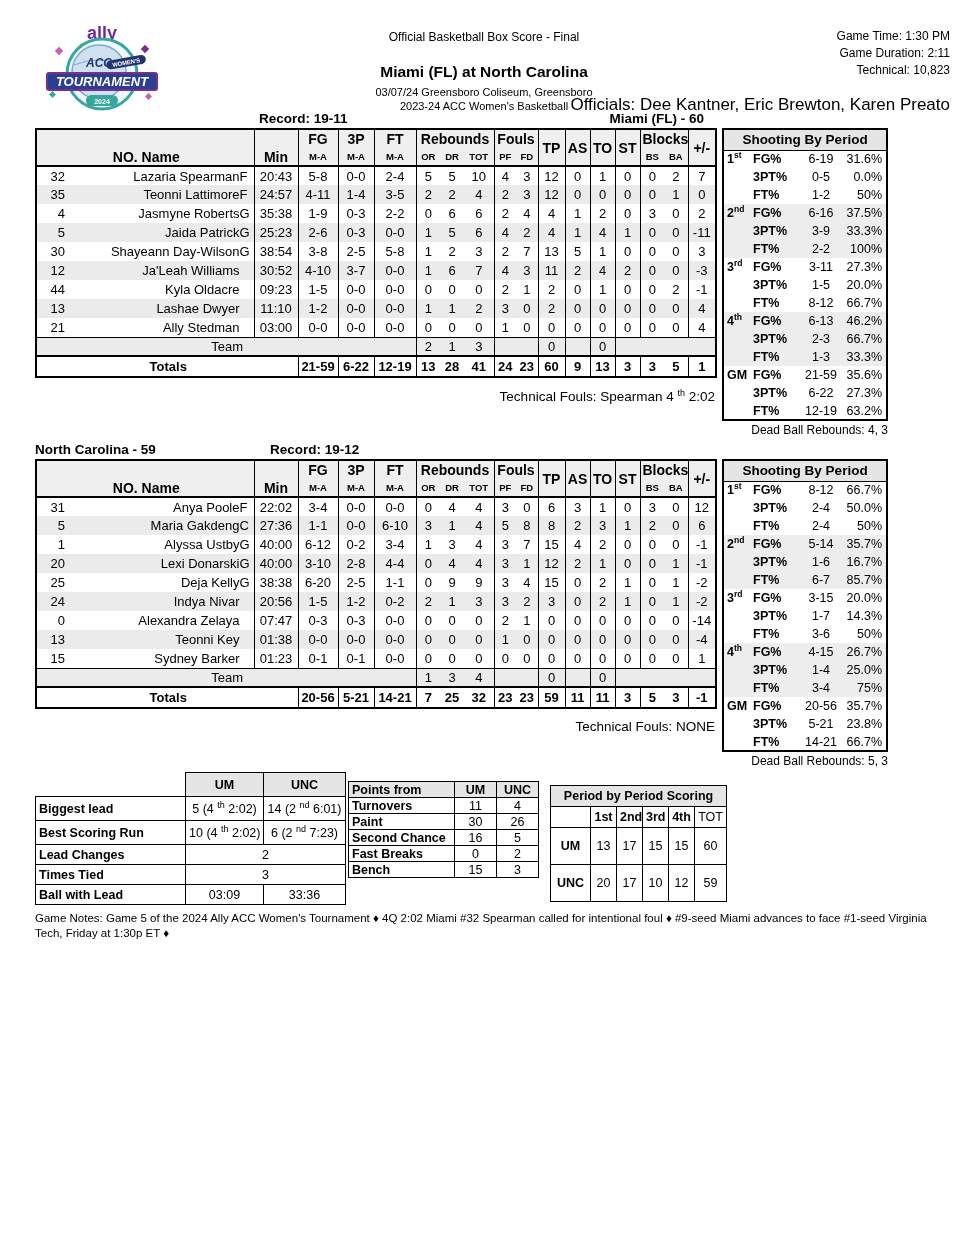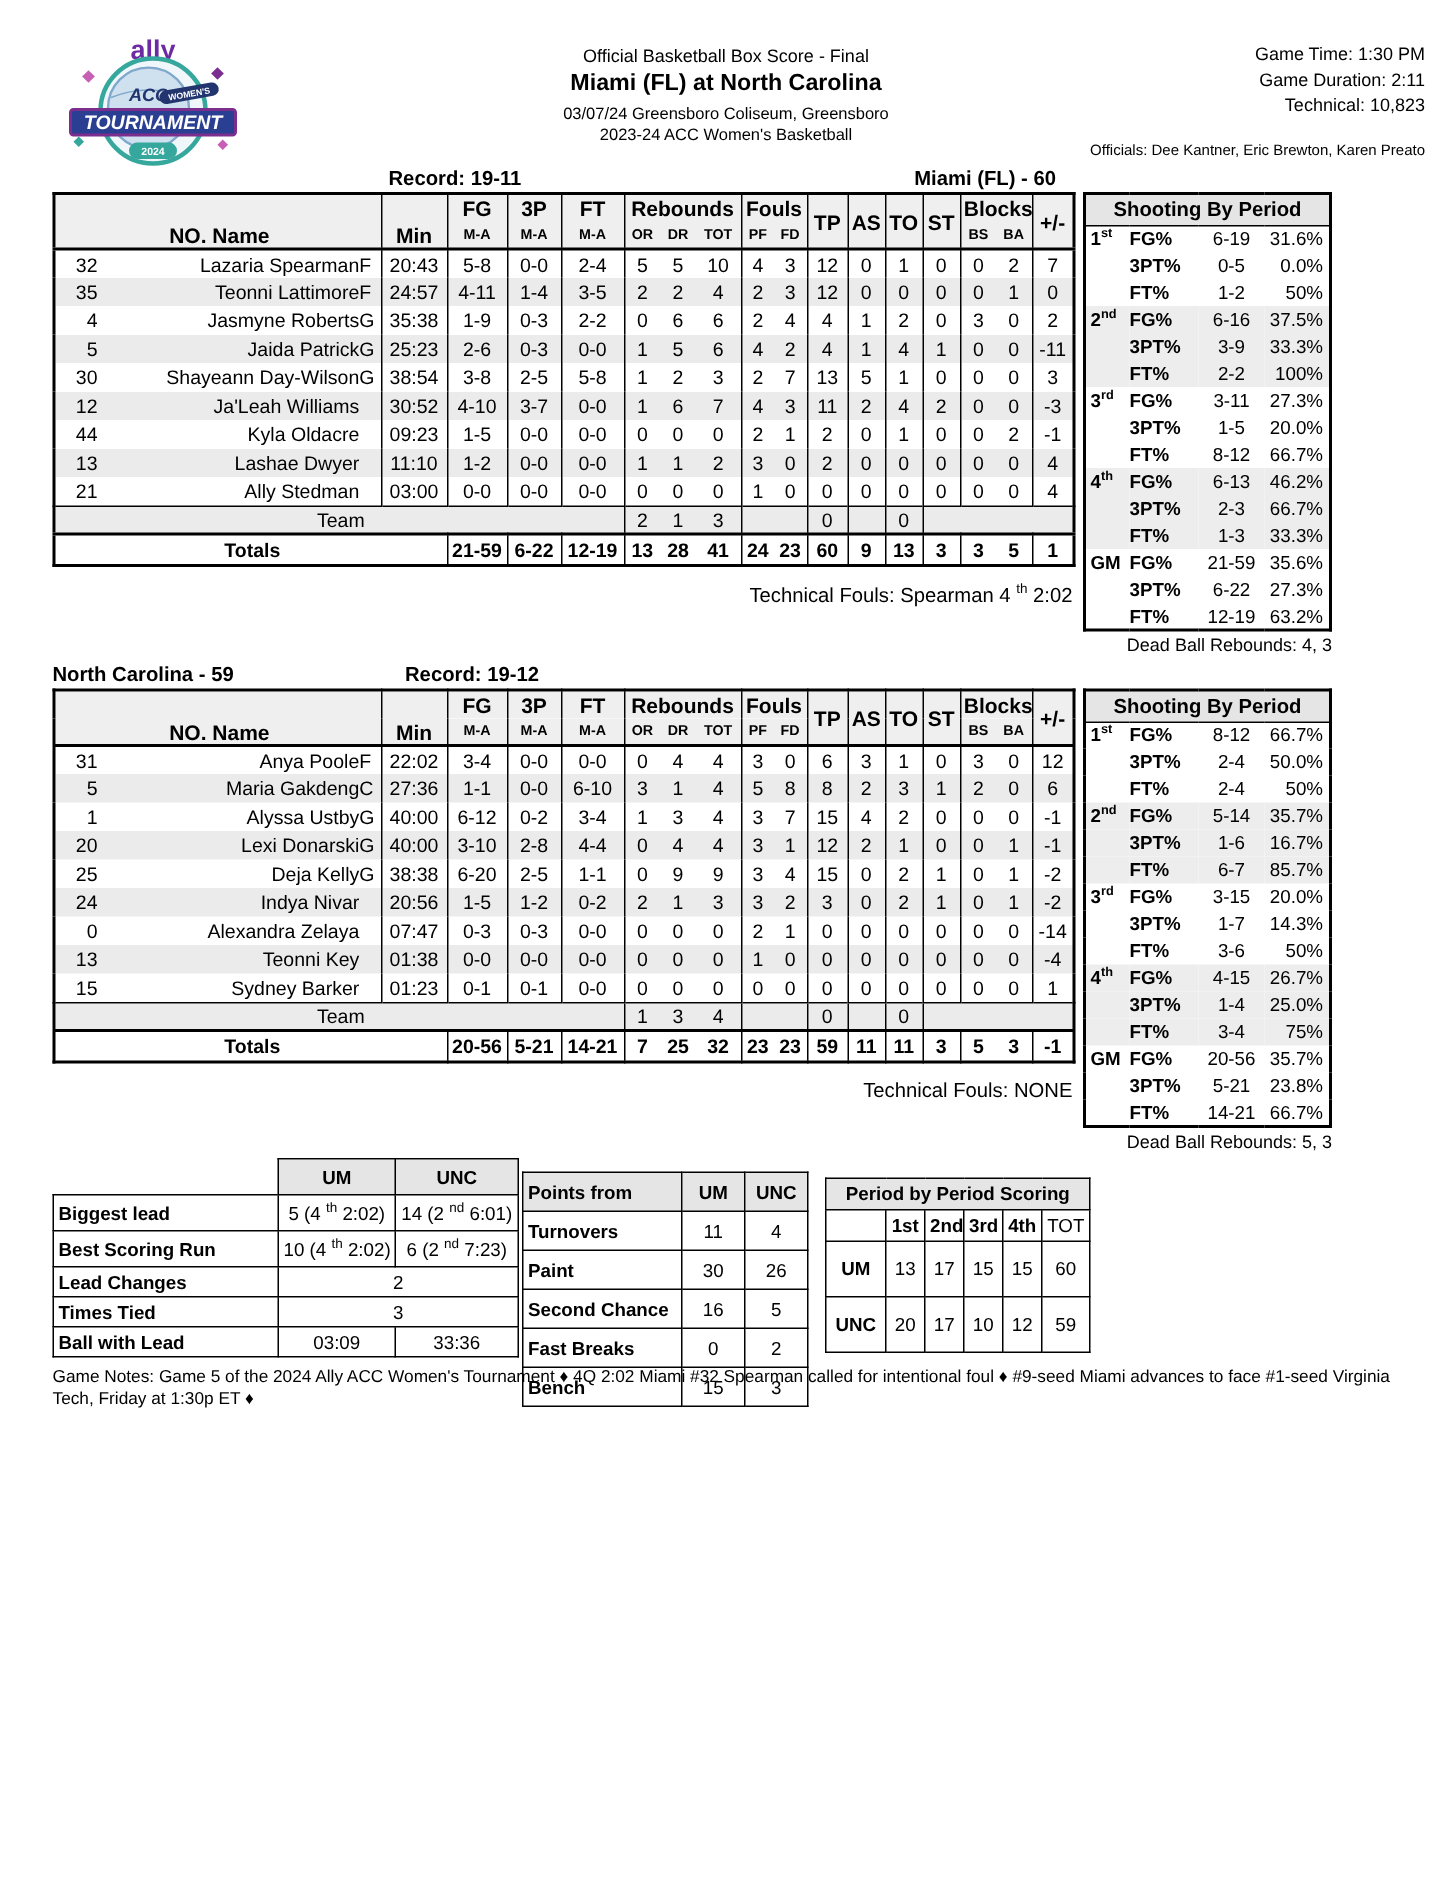--- a/index.html
+++ b/index.html
@@ -3,25 +3,25 @@
 <meta charset="utf-8">
 <style>
   * { margin:0; padding:0; box-sizing:border-box; }
   body { background:#fff; font-family:"Liberation Sans", sans-serif; color:#000; }
   .page { position:relative; width:968px; height:1254px; background:#fff; overflow:hidden; }
 
   
   .logo { position:absolute; left:42px; top:22px; width:120px; height:94px; }
   .center-head { position:absolute; left:274px; top:30px; width:420px; text-align:center; }
   .ch-report { font-size:12px; }
-  .ch-matchup { font-size:15.5px; font-weight:bold; margin-top:3px; }
+  .ch-matchup { font-size:15.5px; font-weight:bold; margin-top:19px; }
   .ch-venue { font-size:11px; margin-top:5px; }
   .ch-league { font-size:11px; margin-top:2px; }
   .game-info { position:absolute; right:18px; top:28px; text-align:right; font-size:12px; line-height:17px; }
-  .officials { position:absolute; right:18px; top:95px; font-size:10px; }
+  .officials { position:absolute; right:18px; top:95px; font-size:17px; }
   .blbl { font-weight:normal; }
 
   
   .team-line { position:absolute; width:680px; font-size:13.5px; font-weight:bold; }
   .team-line .record { position:absolute; left:235px; }
 
   
   .boxwrap { position:absolute; left:35px; width:680px; }
   table.box { border-collapse:collapse; table-layout:fixed; width:680px; font-size:13px; border:2px solid #000; }
   table.box th, table.box td { padding:0 2px; text-align:center; height:19px; overflow:hidden; white-space:nowrap; }
@@ -65,21 +65,21 @@
   .smalltbl .hdr { background:#e5e5e5; font-weight:bold; }
   .smalltbl .lab { font-weight:bold; text-align:left; }
   .smalltbl .val { text-align:center; }
 
   table.lead { left:35px; top:772px; width:310px; font-size:12.5px; }
   table.lead td { height:24px; }
   table.lead tr.thin td { height:20px; }
   td.nob { border:none !important; background:#fff; }
 
   table.points { left:348px; top:781px; width:190px; }
-  table.points td, table.points th { height:26px; }
+  table.points td, table.points th { height:16px; }
 
   table.period { left:550px; top:785px; width:176px; }
   table.period .title { height:21px; text-align:center; }
   table.period .phead { height:21px; text-align:center; font-weight:bold; }
   table.period .phead.tot { font-weight:normal; }
   table.period td.scorecell { height:37px; text-align:center; }
   table.period td.teamcell { font-weight:bold; text-align:center; height:37px; }
 
   .notes { position:absolute; left:35px; top:911px; width:893px; font-size:11.5px; line-height:15px; }
 

